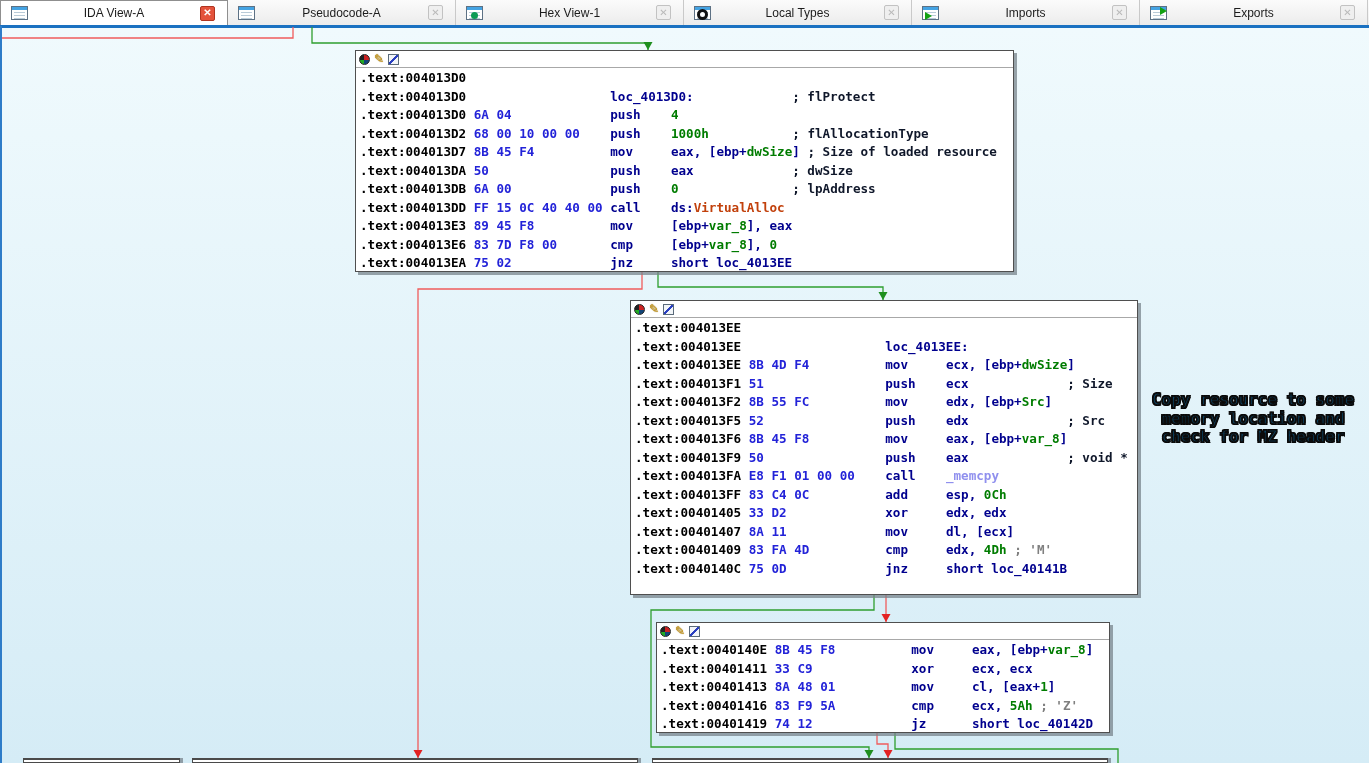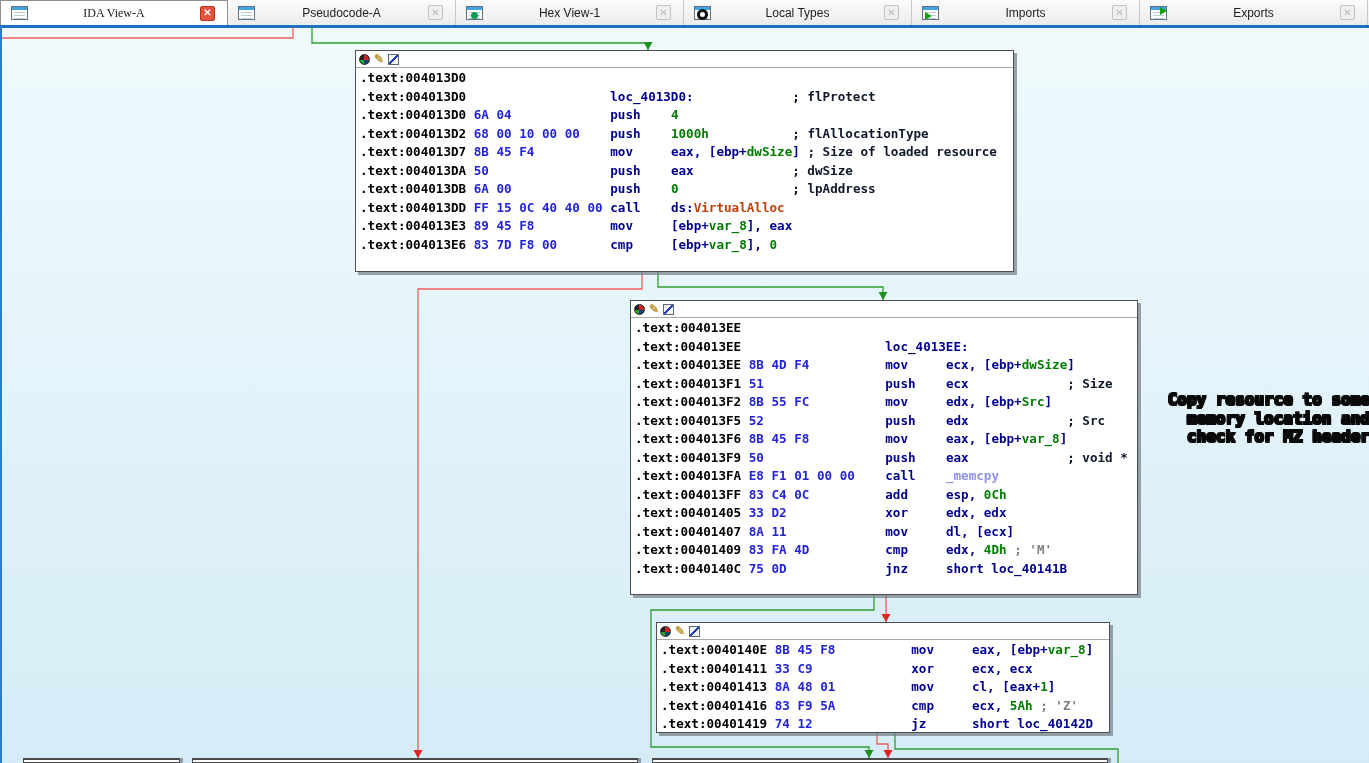--- a/index.html
+++ b/index.html
@@ -5,21 +5,21 @@
   html,body{margin:0;padding:0;background:#ccc;}
   #screen{position:relative;width:1369px;height:763px;overflow:hidden;
           font-family:"Liberation Sans",sans-serif;background:#fff;}
 
   
   #tab-bar{position:absolute;left:0;top:0;width:1369px;height:26px;
            background:linear-gradient(#fdfdfd,#ededed);display:flex;}
   .tab{position:relative;width:228px;height:25px;display:flex;align-items:center;
        border-right:1px solid #c9c9c9;background:linear-gradient(#fbfbfb,#ececec);
        box-sizing:border-box;cursor:default;}
-  .tab.active{background:#fff;border:1px solid #8f8f8f;border-bottom:none;font-family:Liberation Serif, serif;}
+  .tab.active{background:#fff;border:1px solid #8f8f8f;border-bottom:none;}
   .tab-label{flex:1;text-align:center;font-size:12px;color:#1c1c1c;
              white-space:nowrap;overflow:hidden;}
   .tab-close{width:15px;height:15px;margin-right:12px;border-radius:2px;
              display:flex;align-items:center;justify-content:center;
              font-size:10px;line-height:1;box-sizing:border-box;}
   .tab-close.hot{background:#e4533c;border:1px solid #b03420;color:#fff;font-weight:bold;}
   .tab-close.dim{background:#efefef;border:1px solid #c2c2c2;color:#b9b9b9;}
   .tab-icon{position:relative;width:17px;height:14px;margin-left:10px;
             border:1px solid #5d7184;background:#fff;box-sizing:border-box;flex:none;}
   .tab-icon .bar{position:absolute;left:0;top:0;right:0;height:3px;background:#44a3e3;}
@@ -53,22 +53,22 @@
         linear-gradient(135deg,transparent 42%,#2a3fc0 42%,#2a3fc0 58%,transparent 58%),#f2f5f8;}
   .node-body{padding:1px 0 0 4px;overflow:hidden;}
   .code-line{white-space:pre;font:bold 12.6px/18.5px "DejaVu Sans Mono",monospace;}
   .sa{color:#000000}.sb{color:#2323d8}.sn{color:#00008e}.sg{color:#007c00}
   .sc{color:#0f172a}.sy{color:#808080}.sm{color:#c2410c}.sl{color:#9090ee}
 
   .partial-node{position:absolute;height:5px;background:#fff;border:1px solid #4a4a4a;
         border-top-width:2px;box-sizing:border-box;box-shadow:3px 0 0 rgba(120,132,140,.75);}
 
   
-  #annotation{position:absolute;left:1136px;top:391px;width:234px;text-align:right;
-        font:bold 16px/18.5px "DejaVu Sans Mono",monospace;color:#000000;
+  #annotation{position:absolute;left:1136px;top:391px;width:234px;text-align:center;
+        font:bold 16px/18.5px "DejaVu Sans Mono",monospace;color:#0c4a6e;
         -webkit-text-stroke:1.6px #0c0c0c;
         text-shadow:1px 1px 0 #000,-1px 1px 0 #000,1px -1px 0 #000,-1px -1px 0 #000;}
   #annotation span{display:block;}
 </style>
 </head>
 <body>
 
 <div id="screen">
   <div id="tab-bar">
       <div class="tab active">
@@ -154,20 +154,21 @@
           <div class="code-line"><span class="sa">.text:004013D0</span></div>
           <div class="code-line"><span class="sa">.text:004013D0</span><span class="sn">                   loc_4013D0:             </span><span class="sc">; flProtect</span></div>
           <div class="code-line"><span class="sa">.text:004013D0 </span><span class="sb">6A 04</span><span class="sn">             push    </span><span class="sg">4</span></div>
           <div class="code-line"><span class="sa">.text:004013D2 </span><span class="sb">68 00 10 00 00</span><span class="sn">    push    </span><span class="sg">1000h</span><span class="sn">           </span><span class="sc">; flAllocationType</span></div>
           <div class="code-line"><span class="sa">.text:004013D7 </span><span class="sb">8B 45 F4</span><span class="sn">          mov     eax, [ebp+</span><span class="sg">dwSize</span><span class="sn">] </span><span class="sc">; Size of loaded resource</span></div>
           <div class="code-line"><span class="sa">.text:004013DA </span><span class="sb">50</span><span class="sn">                push    eax             </span><span class="sc">; dwSize</span></div>
           <div class="code-line"><span class="sa">.text:004013DB </span><span class="sb">6A 00</span><span class="sn">             push    </span><span class="sg">0</span><span class="sn">               </span><span class="sc">; lpAddress</span></div>
           <div class="code-line"><span class="sa">.text:004013DD </span><span class="sb">FF 15 0C 40 40 00</span><span class="sn"> call    ds:</span><span class="sm">VirtualAlloc</span></div>
           <div class="code-line"><span class="sa">.text:004013E3 </span><span class="sb">89 45 F8</span><span class="sn">          mov     [ebp+</span><span class="sg">var_8</span><span class="sn">], eax</span></div>
           <div class="code-line"><span class="sa">.text:004013E6 </span><span class="sb">83 7D F8 00</span><span class="sn">       cmp     [ebp+</span><span class="sg">var_8</span><span class="sn">], </span><span class="sg">0</span></div>
+          <div class="code-line"><span class="sa">.text:004013EA </span><span class="sb">75 02</span><span class="sn">             jnz     short loc_4013EE</span></div>
         </div>
       </div>
       <div class="node" style="left: 630px; top: 300px; width: 508px; height: 295px;">
         <div class="node-header">
           <span class="npie"></span>
           <span class="npen">✎</span>
           <span class="nchart"></span>
         </div>
         <div class="node-body">
           <div class="code-line"><span class="sa">.text:004013EE</span></div>

